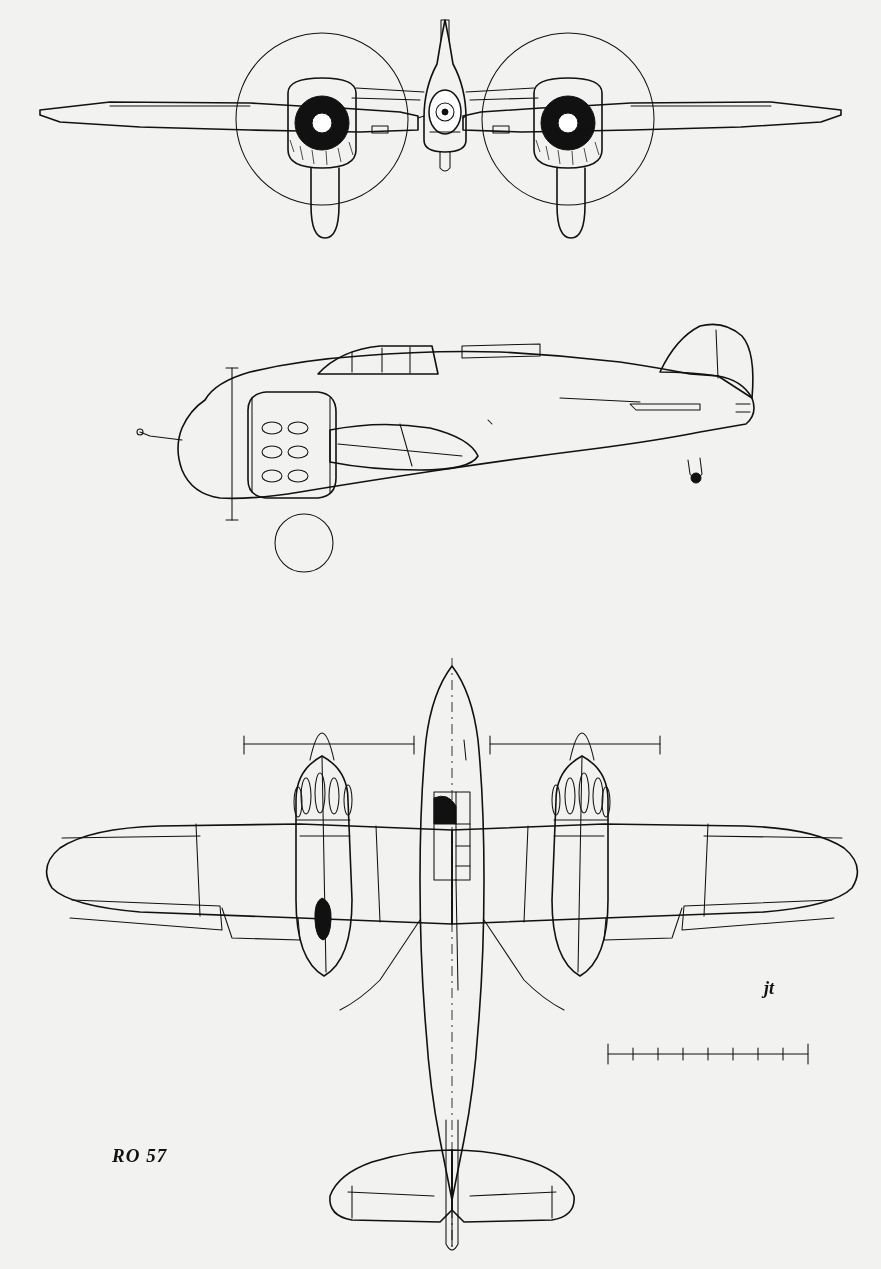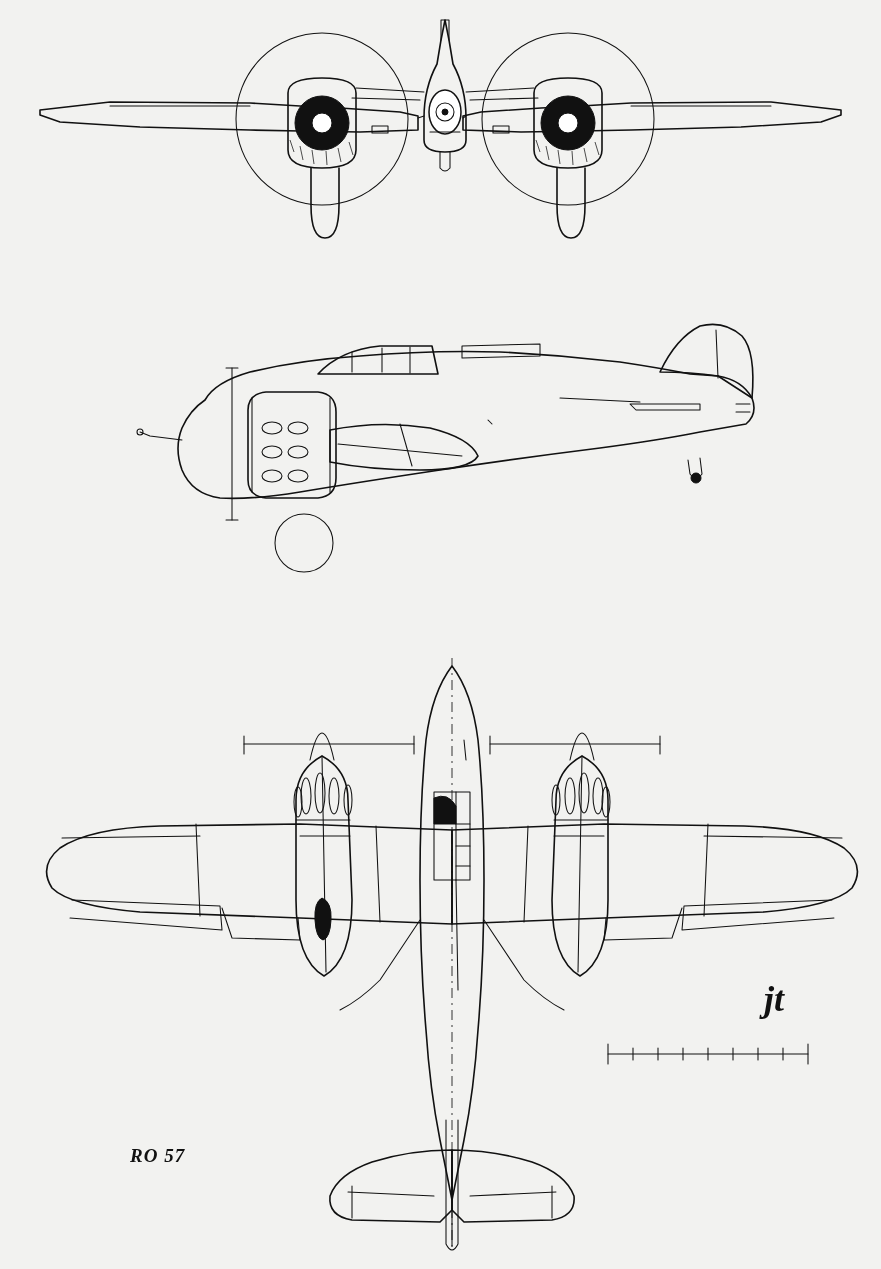--- a/index.html
+++ b/index.html
@@ -69,30 +69,29 @@
   .label-designation {
     position: absolute;
     left: 112px;
     top: 1145px;
     font-family: "Liberation Serif", serif;
     font-style: italic;
     font-weight: bold;
     font-size: 19px;
     letter-spacing: 1px;
     color: #111111;
-    margin-left: 18px;
   }
   .label-artist {
     position: absolute;
     left: 764px;
     top: 978px;
     font-family: "Liberation Serif", serif;
     font-style: italic;
     font-weight: bold;
-    font-size: 36px;
+    font-size: 18px;
     color: #111111;
     text-align: right;
   }
 </style>
 </head>
 <body>
 
 <div id="page">
 
   <div id="drawing">

